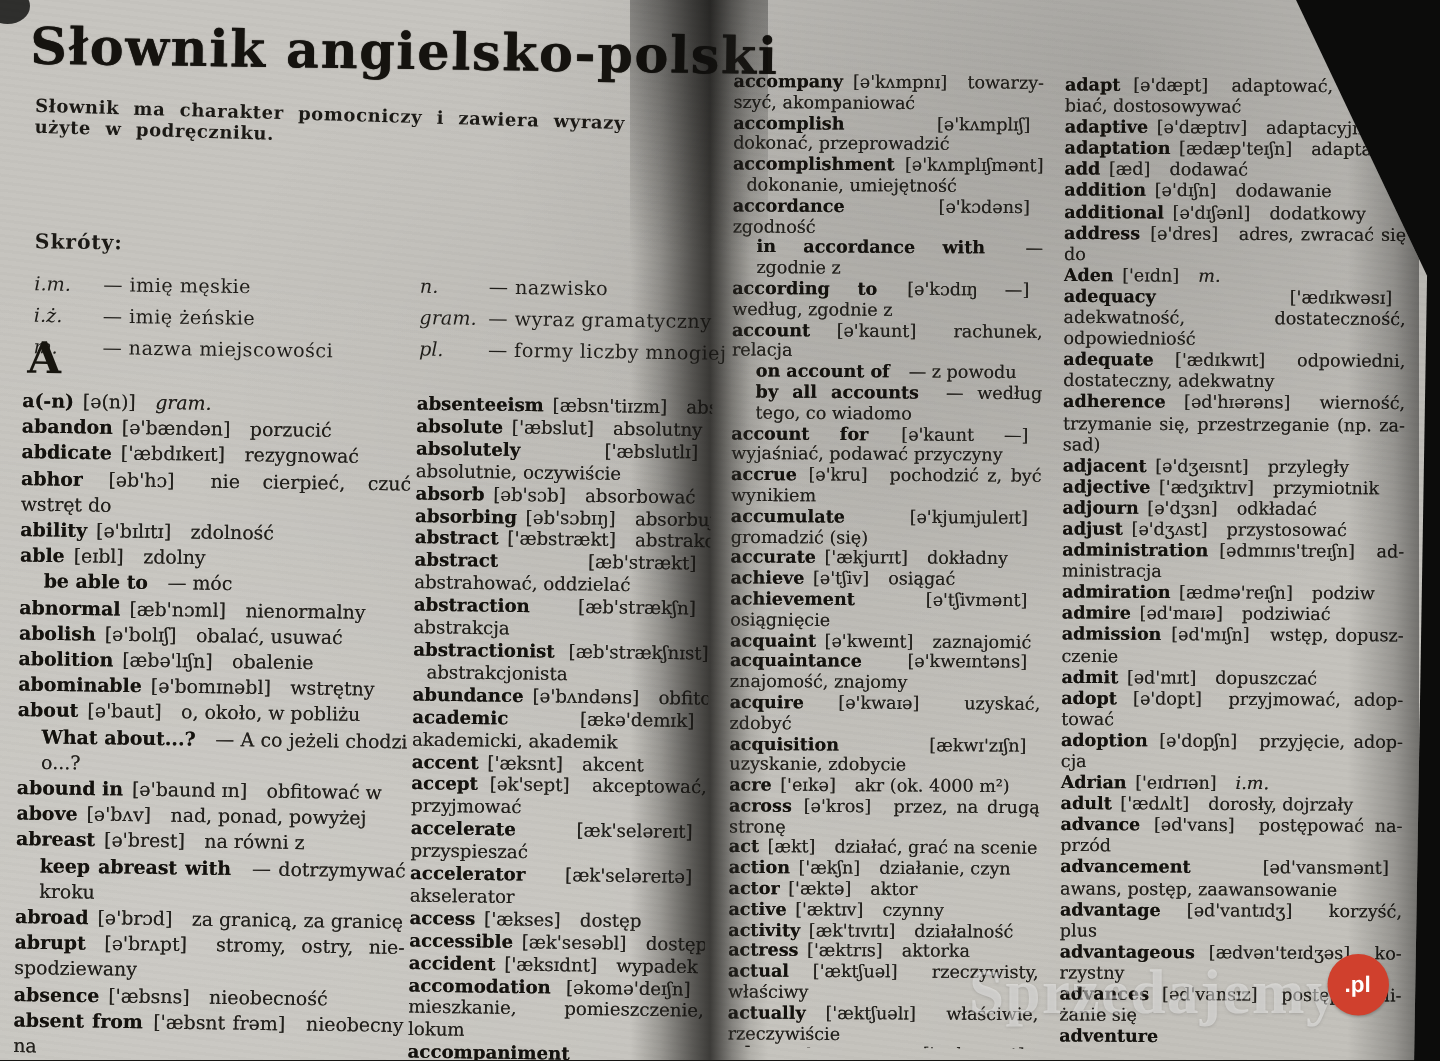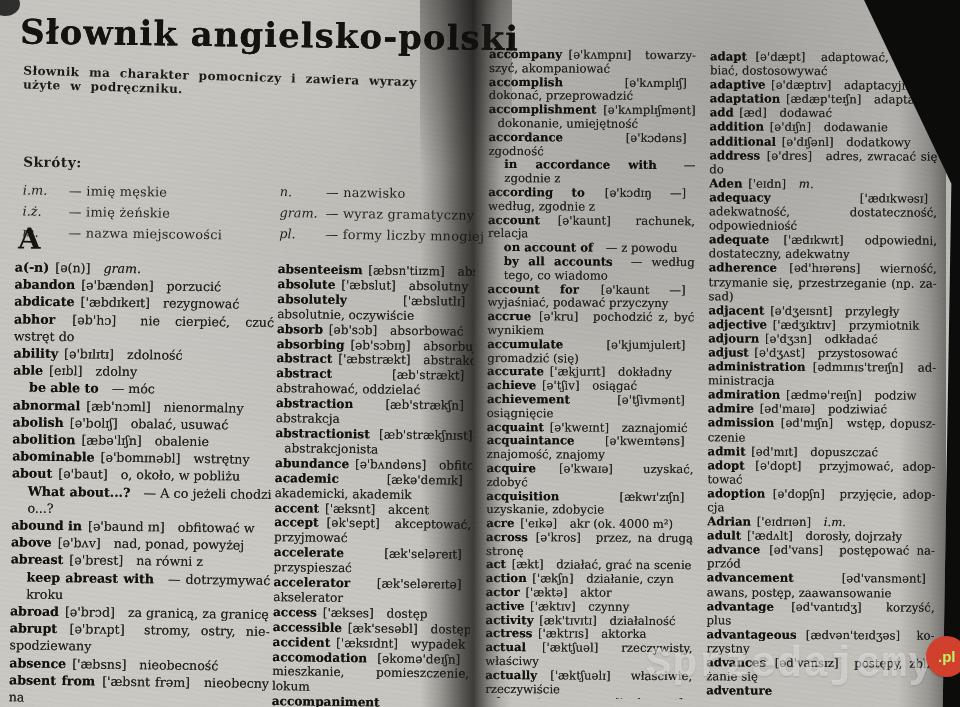--- a/index.html
+++ b/index.html
@@ -42,24 +42,24 @@
   .entry.sub{padding-left:16px;}
   .entry.nw{white-space:nowrap;}
   .gutter{position:absolute;left:420px;top:0;width:92px;height:707px;z-index:8;pointer-events:none;
     background:linear-gradient(90deg, rgba(25,24,22,0) 0%, rgba(25,24,22,.26) 22%, rgba(20,19,17,.6) 45%,
       rgba(22,21,19,.78) 58%, rgba(42,41,38,.42) 74%, rgba(70,69,64,.16) 87%, rgba(70,69,64,0) 100%);}
   .gutter::before{content:'';position:absolute;inset:0 0 auto 0;height:170px;
     background:linear-gradient(rgba(0,0,0,.32), rgba(0,0,0,0));}
   .edge-shade{position:absolute;left:898px;top:0;width:48px;height:707px;z-index:7;pointer-events:none;
     background:linear-gradient(90deg, rgba(0,0,0,0), rgba(0,0,0,.22) 65%, rgba(0,0,0,.42) 100%);}
   .watermark{position:absolute;left:646px;top:636px;z-index:20;white-space:nowrap;}
-  .wm-text{font-family:Liberation Mono, monospace;font-weight:bold;font-size:42px;letter-spacing:1px;
+  .wm-text{font-family:Liberation Serif, serif;font-weight:bold;font-size:42px;letter-spacing:1px;
     color:rgba(255,255,255,.42);text-shadow:0 1px 2px rgba(90,90,90,.25);}
   .wm-badge{display:inline-block;width:41px;height:41px;border-radius:50%;background:#d0402d;
-    color:#bef264;font-family:"Liberation Sans",sans-serif;font-weight:bold;font-size:15px;line-height:41px;
+    color:#ffffff;font-family:"Liberation Sans",sans-serif;font-weight:bold;font-size:15px;line-height:41px;
     text-align:center;vertical-align:14px;margin-left:-8px;box-shadow:0 1px 2px rgba(0,0,0,.25);}
 </style>
 </head>
 <body>
 
 <div class="photo">
   <div class="book">
 
     <div class="page-wrap page-left">
       <div class="title">Słownik angielsko-polski</div>

